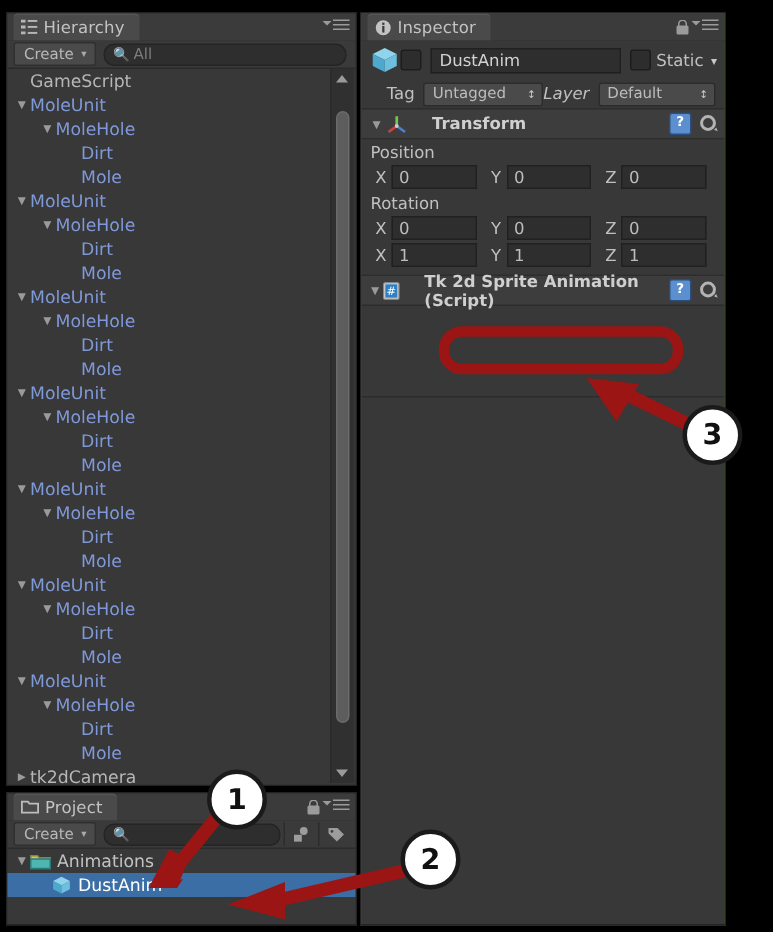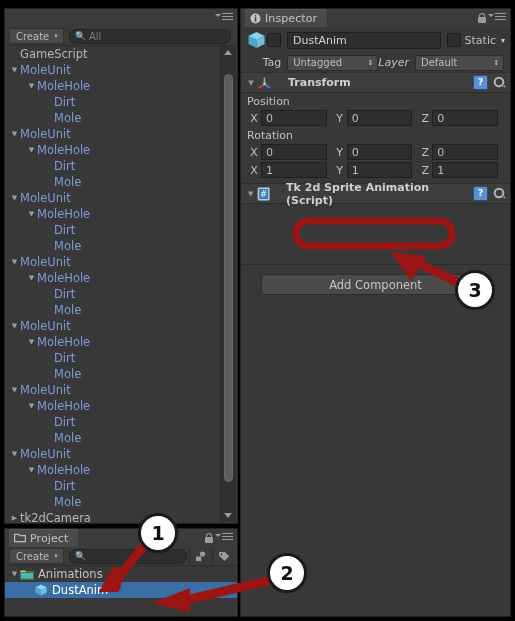--- a/index.html
+++ b/index.html
@@ -64,21 +64,21 @@
   #proj-list{position:absolute;left:0;right:0;top:37px;bottom:0;background:#383838;}
   .prow{height:16px;display:flex;align-items:center;font-size:11.5px;white-space:nowrap;}
   .prow .foldarrow{width:11px;text-align:center;font-size:7px;color:#9a9a9a;line-height:1;flex:none;}
   .prow .pname{color:#c2c2c2;margin-left:3px;}
   .prow.selected{background:#3a6ea5;}
   .prow.selected .pname{color:#fff;}
   .fbtn{width:22px;height:16px;display:flex;align-items:center;justify-content:center;
         border-left:1px solid #2c2c2c;}
 
   
-  #inspector{left:240px;top:8px;width:271px;height:609px;background:#4d7c0f;
+  #inspector{left:240px;top:8px;width:244px;height:609px;background:#4d7c0f;
              border:1px solid #232323;box-sizing:border-box;}
   #insp-body{position:absolute;left:0;right:0;top:18px;bottom:0;background:#383838;overflow:hidden;}
   .go-head{height:26px;display:flex;align-items:center;padding:0 5px;}
   .cube{width:21px;height:21px;position:relative;flex:none;}
   .chk{width:12px;height:12px;background:#2d2d2d;border:1px solid #1d1d1d;border-radius:2px;flex:none;}
   .namefield{flex:1;height:15px;margin:0 6px;background:#2e2e2e;border:1px solid #202020;
              display:flex;align-items:center;padding:0 5px;font-size:11px;color:#d2d2d2;}
   .staticwrap{display:flex;align-items:center;font-size:11px;color:#c0c0c0;flex:none;}
   .tagrow{height:19px;display:flex;align-items:center;padding:0 6px;font-size:11px;color:#c0c0c0;}
   .dd{height:14px;background:#4a4a4a;border:1px solid #2c2c2c;border-radius:2px;
@@ -114,20 +114,31 @@
          border:3px solid #1a1a1a;display:flex;align-items:center;justify-content:center;
          font-size:19px;color:#111;font-weight:bold;box-sizing:border-box;}
 </style>
 </head>
 <body>
 
 <div id="root">
 
   <div class="panel" id="hierarchy">
     <div class="tabbar">
+      <div class="tab">
+        <svg width="11" height="10" viewBox="0 0 11 10">
+          <rect x="0" y="0" width="3" height="2" fill="#b6b6b6"></rect>
+          <rect x="4.5" y="0.3" width="6.5" height="1.3" fill="#b6b6b6"></rect>
+          <rect x="0" y="4" width="3" height="2" fill="#b6b6b6"></rect>
+          <rect x="4.5" y="4.3" width="6.5" height="1.3" fill="#b6b6b6"></rect>
+          <rect x="0" y="8" width="3" height="2" fill="#b6b6b6"></rect>
+          <rect x="4.5" y="8.3" width="6.5" height="1.3" fill="#b6b6b6"></rect>
+        </svg>
+        <span class="tlabel">Hierarchy</span>
+      </div>
       <div class="menuicon">
         <span class="tri"></span>
           <i></i>
           <i></i>
           <i></i>
       </div>
     </div>
 
     <div class="toolbar" style="top:18px;">
       <div class="createbtn">
@@ -473,23 +484,20 @@
             <circle cx="6" cy="6" r="4.3" fill="none" stroke="#b4b4b4" stroke-width="2"></circle>
             <circle cx="6" cy="6" r="1.6" fill="#3d3d3d"></circle>
             <path d="M10 10.5 l2.5 1 -1-2.5z" fill="#b4b4b4"></path>
           </svg>
         </div>
       </div>
 
 
       <div class="divider" style="margin-top:60px;"></div>
 
-      <div class="addcomp">
-        <span>Add Component</span>
-      </div>
     </div>
   </div>
 
   <svg id="overlay" viewBox="0 0 515 621">
 
     <rect x="296" y="221" width="156" height="25" rx="12" ry="12" fill="none" stroke="#9c1515" stroke-width="7"></rect>
 
     <g>
       <line x1="151" y1="537" x2="116" y2="580" stroke="#9c1515" stroke-width="9" stroke-linecap="butt"></line>
       <path d="M99 592 L126 572 L118 592 Z" fill="#9c1515"></path>

